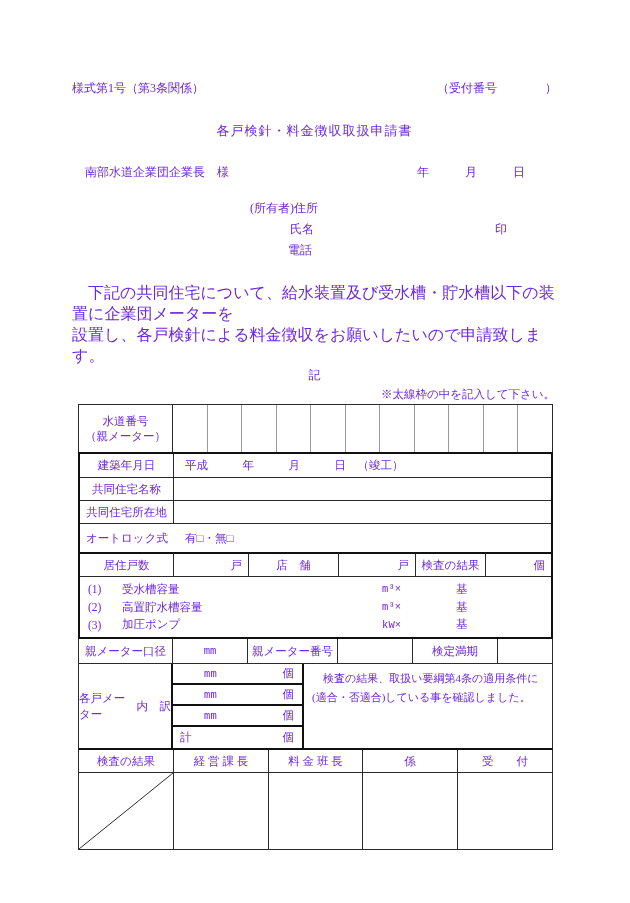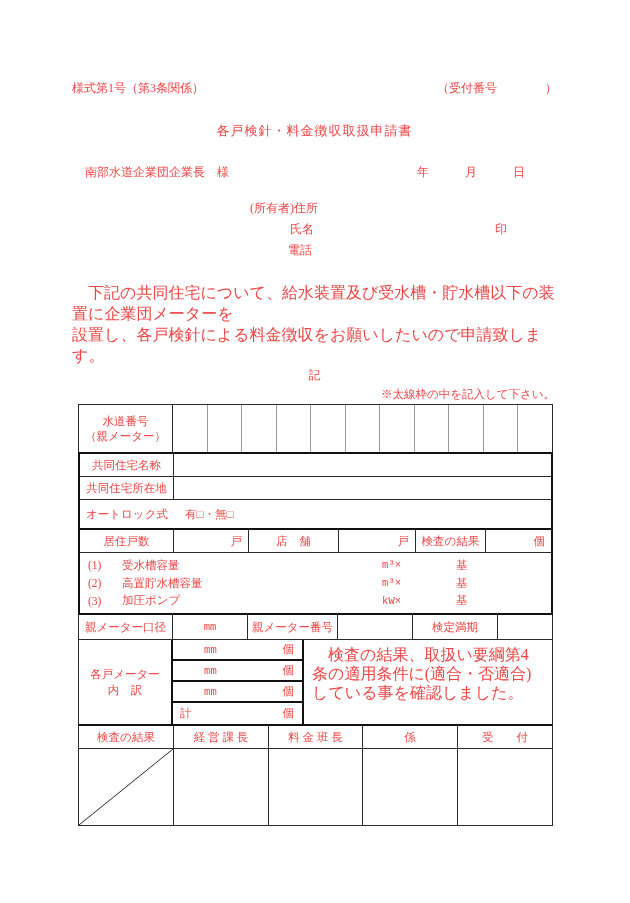--- a/index.html
+++ b/index.html
@@ -1,20 +1,20 @@
 <!DOCTYPE html>
 <html lang="ja"><head>
 <meta charset="utf-8">
 <style>
   * { margin:0; padding:0; box-sizing:border-box; }
   html,body { background:#e8e8e8; }
   .page {
     width:630px; height:903px; background:#ffffff; margin:0 auto;
     font-family:"Liberation Serif","DejaVu Serif",serif;
-    color:#ef4444; position:relative; overflow:hidden;
+    color:#6d28d9; position:relative; overflow:hidden;
   }
   .content { padding:80px 73px 0 72px; font-size:12px; }
   .pre { white-space:pre; }
 
   
   .row-top { display:flex; justify-content:space-between; font-size:12px; }
   .doc-title { text-align:center; margin-top:25px; font-size:13px; letter-spacing:1px; }
   .row-addressee { display:flex; justify-content:space-between; margin-top:24px; }
   .row-addressee .left { padding-left:13px; }
   .row-addressee .right { padding-right:32px; }
@@ -69,29 +69,29 @@
   .fi-suffix { width:150px; padding-left:55px; }
 
   .sec-d { display:flex; height:25px; border-left:1px solid #2a2a2a; border-right:1px solid #2a2a2a; border-bottom:1px solid #2a2a2a; }
   .sec-d > div { border-right:1px solid #2a2a2a; display:flex; align-items:center; justify-content:center; }
   .sec-d > div:last-child { border-right:none; }
   .d1 { width:94px; } .d2 { width:75px; } .d3 { width:90px; }
   .d4 { width:75px; } .d5 { width:85px; } .d6 { flex:1; }
   .mono { font-family:"Liberation Mono","DejaVu Sans Mono",monospace; font-size:10.5px; }
 
   .sec-e { display:flex; border-left:1px solid #2a2a2a; border-right:1px solid #2a2a2a; border-bottom:2px solid #111; }
-  .sec-e .lbl { width:94px; border-right:2px solid #111; flex-direction:column; line-height:16px; }
+  .sec-e .lbl { width:94px; border-right:2px solid #111; flex-direction:row; line-height:16px; }
   .mmblock { width:131px; border-right:2px solid #111; display:flex; flex-direction:column; }
   .mmrow { height:21px; display:flex; align-items:center; border-bottom:2px solid #111; }
   .mmrow:last-child { border-bottom:none; }
   .mm-left { width:58%; text-align:center; }
   .mm-left.total { text-align:left; padding-left:7px; }
   .mm-right { flex:1; text-align:right; padding-right:8px; }
   .confirm { flex:1; padding:5px 8px 4px 8px; display:flex; flex-direction:column; justify-content:space-between; }
-  .confirm .txt { font-size:16px; line-height:19px; text-indent:1em; }
+  .confirm .txt { font-size:11px; line-height:19px; text-indent:1em; }
   .confirm .date { text-align:right; padding-right:10px; font-size:12px; }
 
   .sec-f { border-left:1px solid #2a2a2a; border-right:1px solid #2a2a2a; border-bottom:1px solid #2a2a2a; }
   .sec-f .hrow { display:flex; height:23px; border-bottom:1px solid #2a2a2a; }
   .sec-f .hrow > div { border-right:1px solid #2a2a2a; display:flex; align-items:center; justify-content:center; }
   .sec-f .hrow > div:last-child { border-right:none; }
   .sec-f .brow { display:flex; height:76px; }
   .sec-f .brow > div { border-right:1px solid #2a2a2a; position:relative; }
   .sec-f .brow > div:last-child { border-right:none; }
   .f1 { width:95px; } .f2 { width:95px; } .f3 { width:94px; } .f4 { width:95px; } .f5 { flex:1; }
@@ -151,20 +151,24 @@
           <div class="wcell"></div>
           <div class="wcell"></div>
           <div class="wcell"></div>
           <div class="wcell"></div>
           <div class="wcell"></div>
           <div class="wcell"></div>
         </div>
       </div>
 
       <div class="sec-b">
+        <div class="row h24">
+          <div class="lbl cell-label">建築年月日</div>
+          <div class="val pre">平成　　　年　　　月　　　日　（竣工）</div>
+        </div>
         <div class="row h23">
           <div class="lbl cell-label">共同住宅名称</div>
           <div class="val"></div>
         </div>
         <div class="row h23">
           <div class="lbl cell-label">共同住宅所在地</div>
           <div class="val"></div>
         </div>
         <div class="row h28">
           <div class="lbl nodiv cell-label">オートロック式</div>

